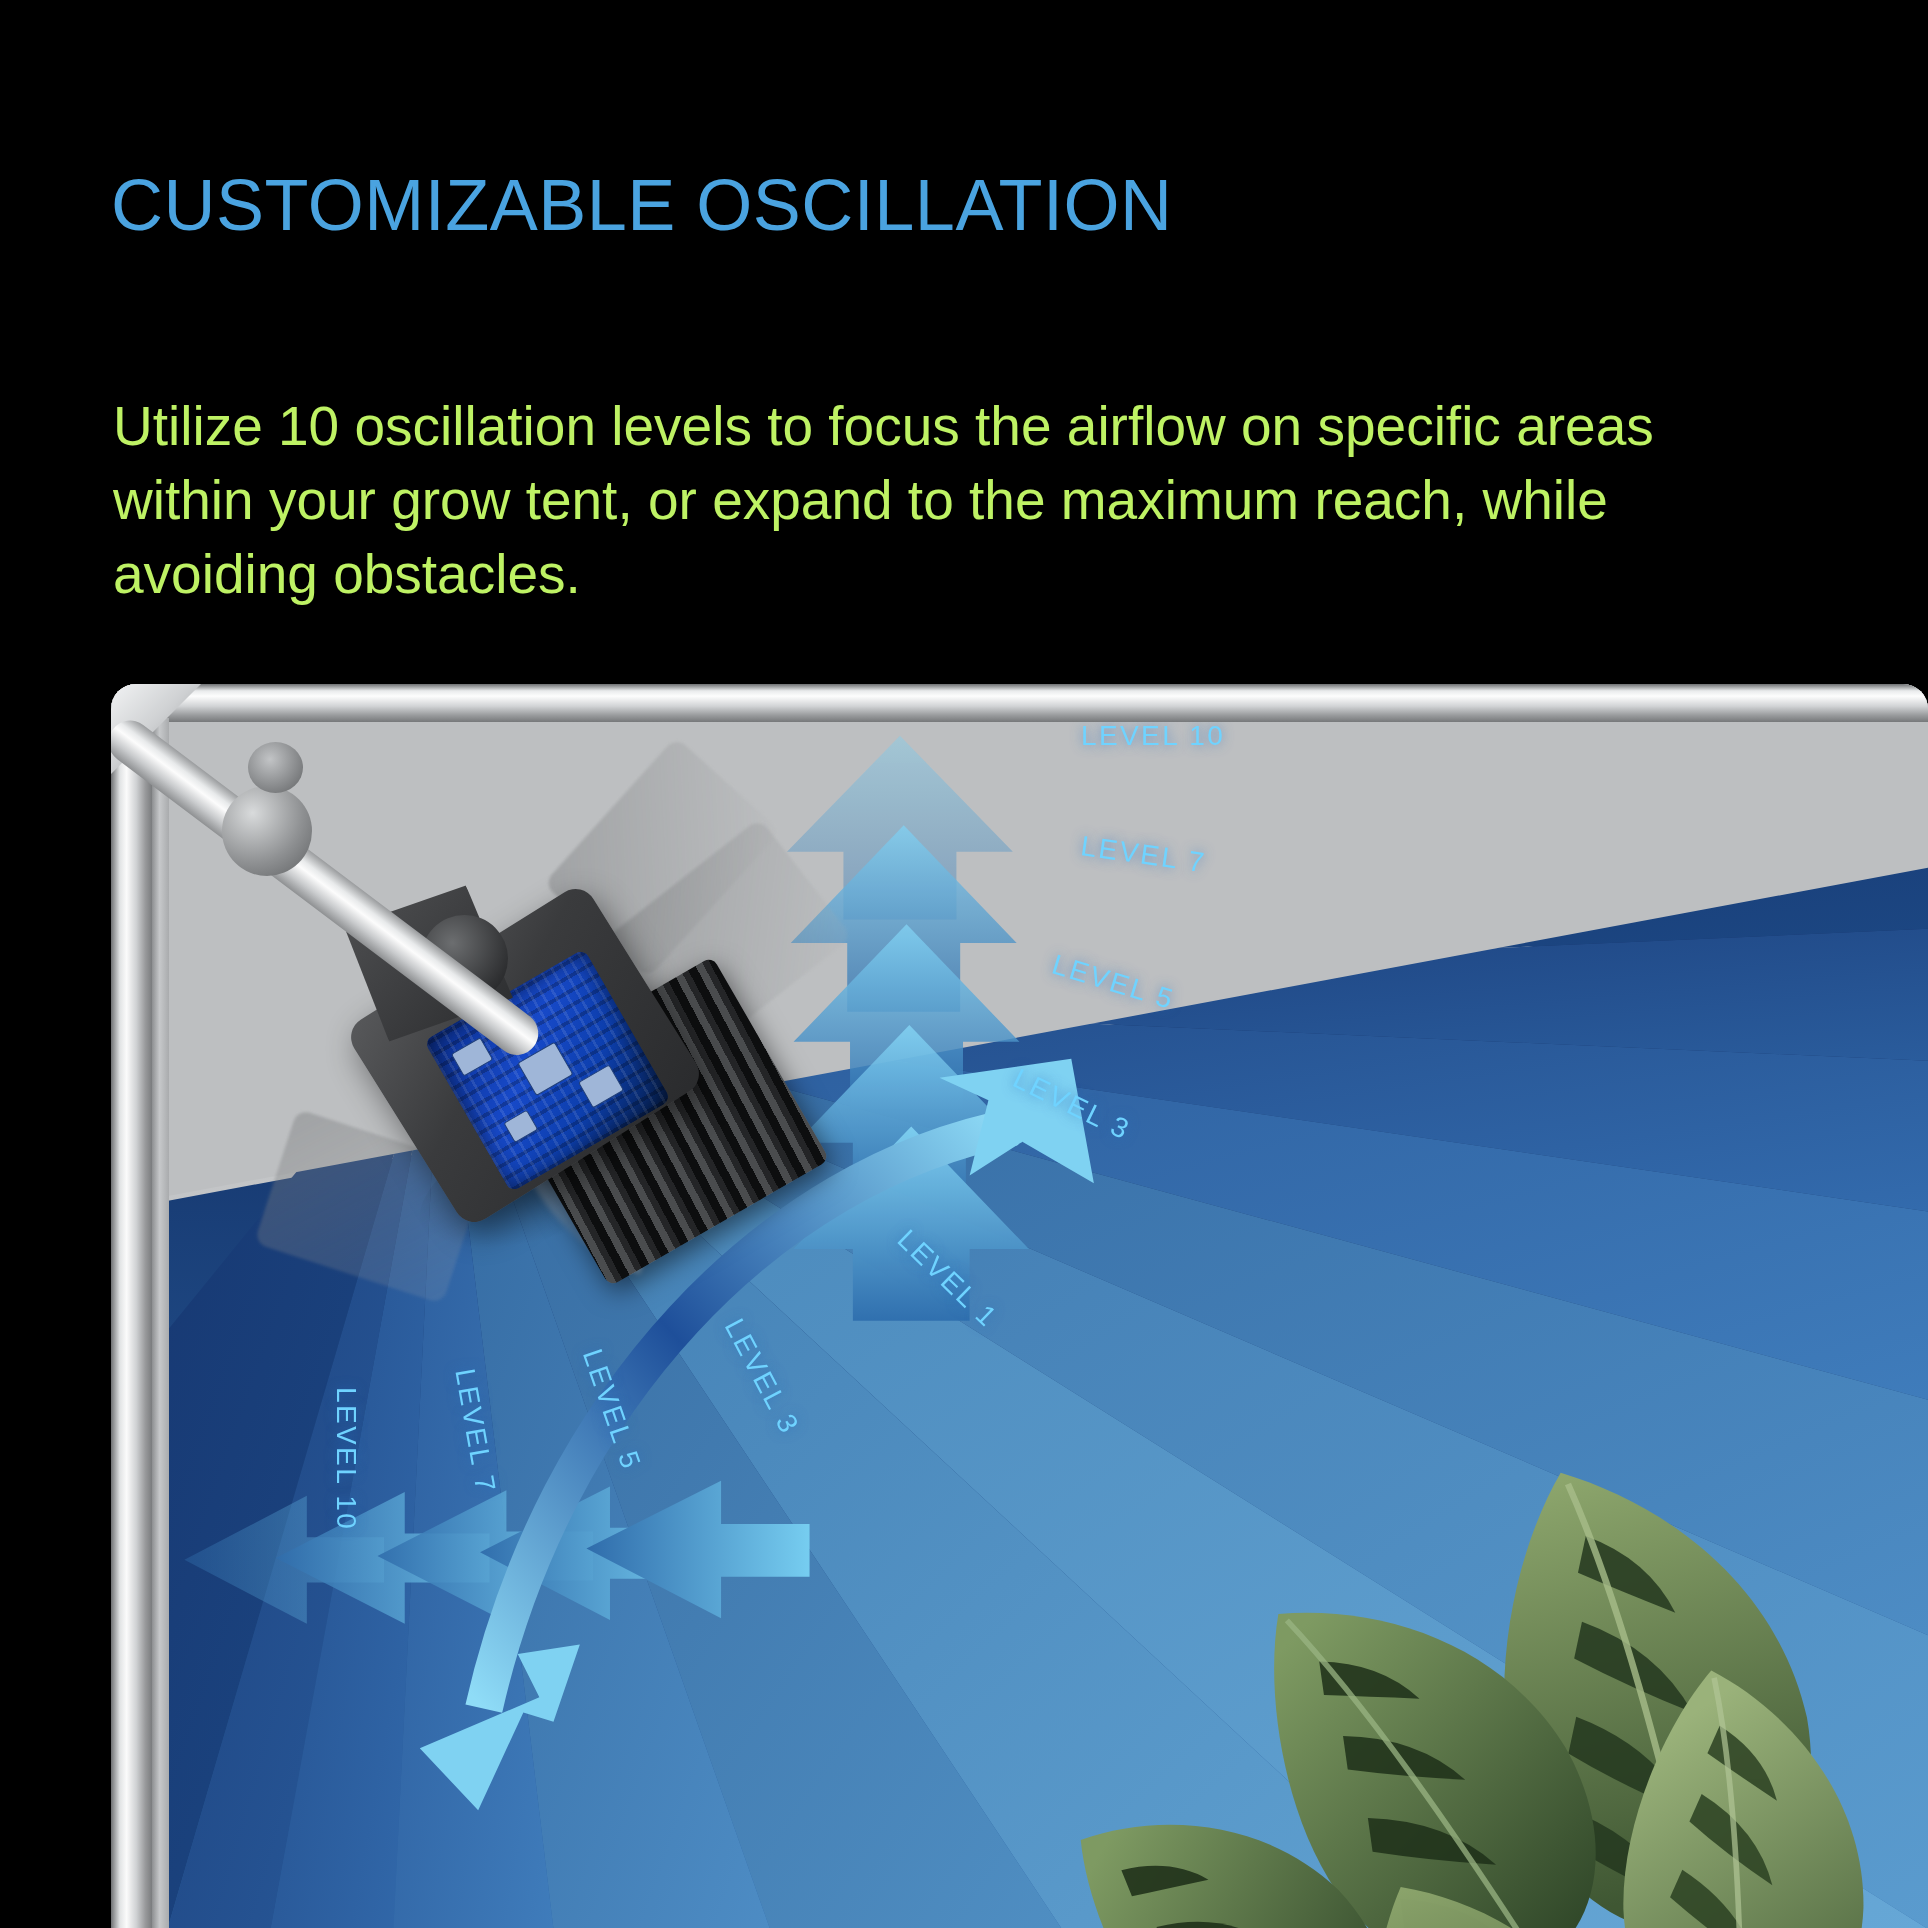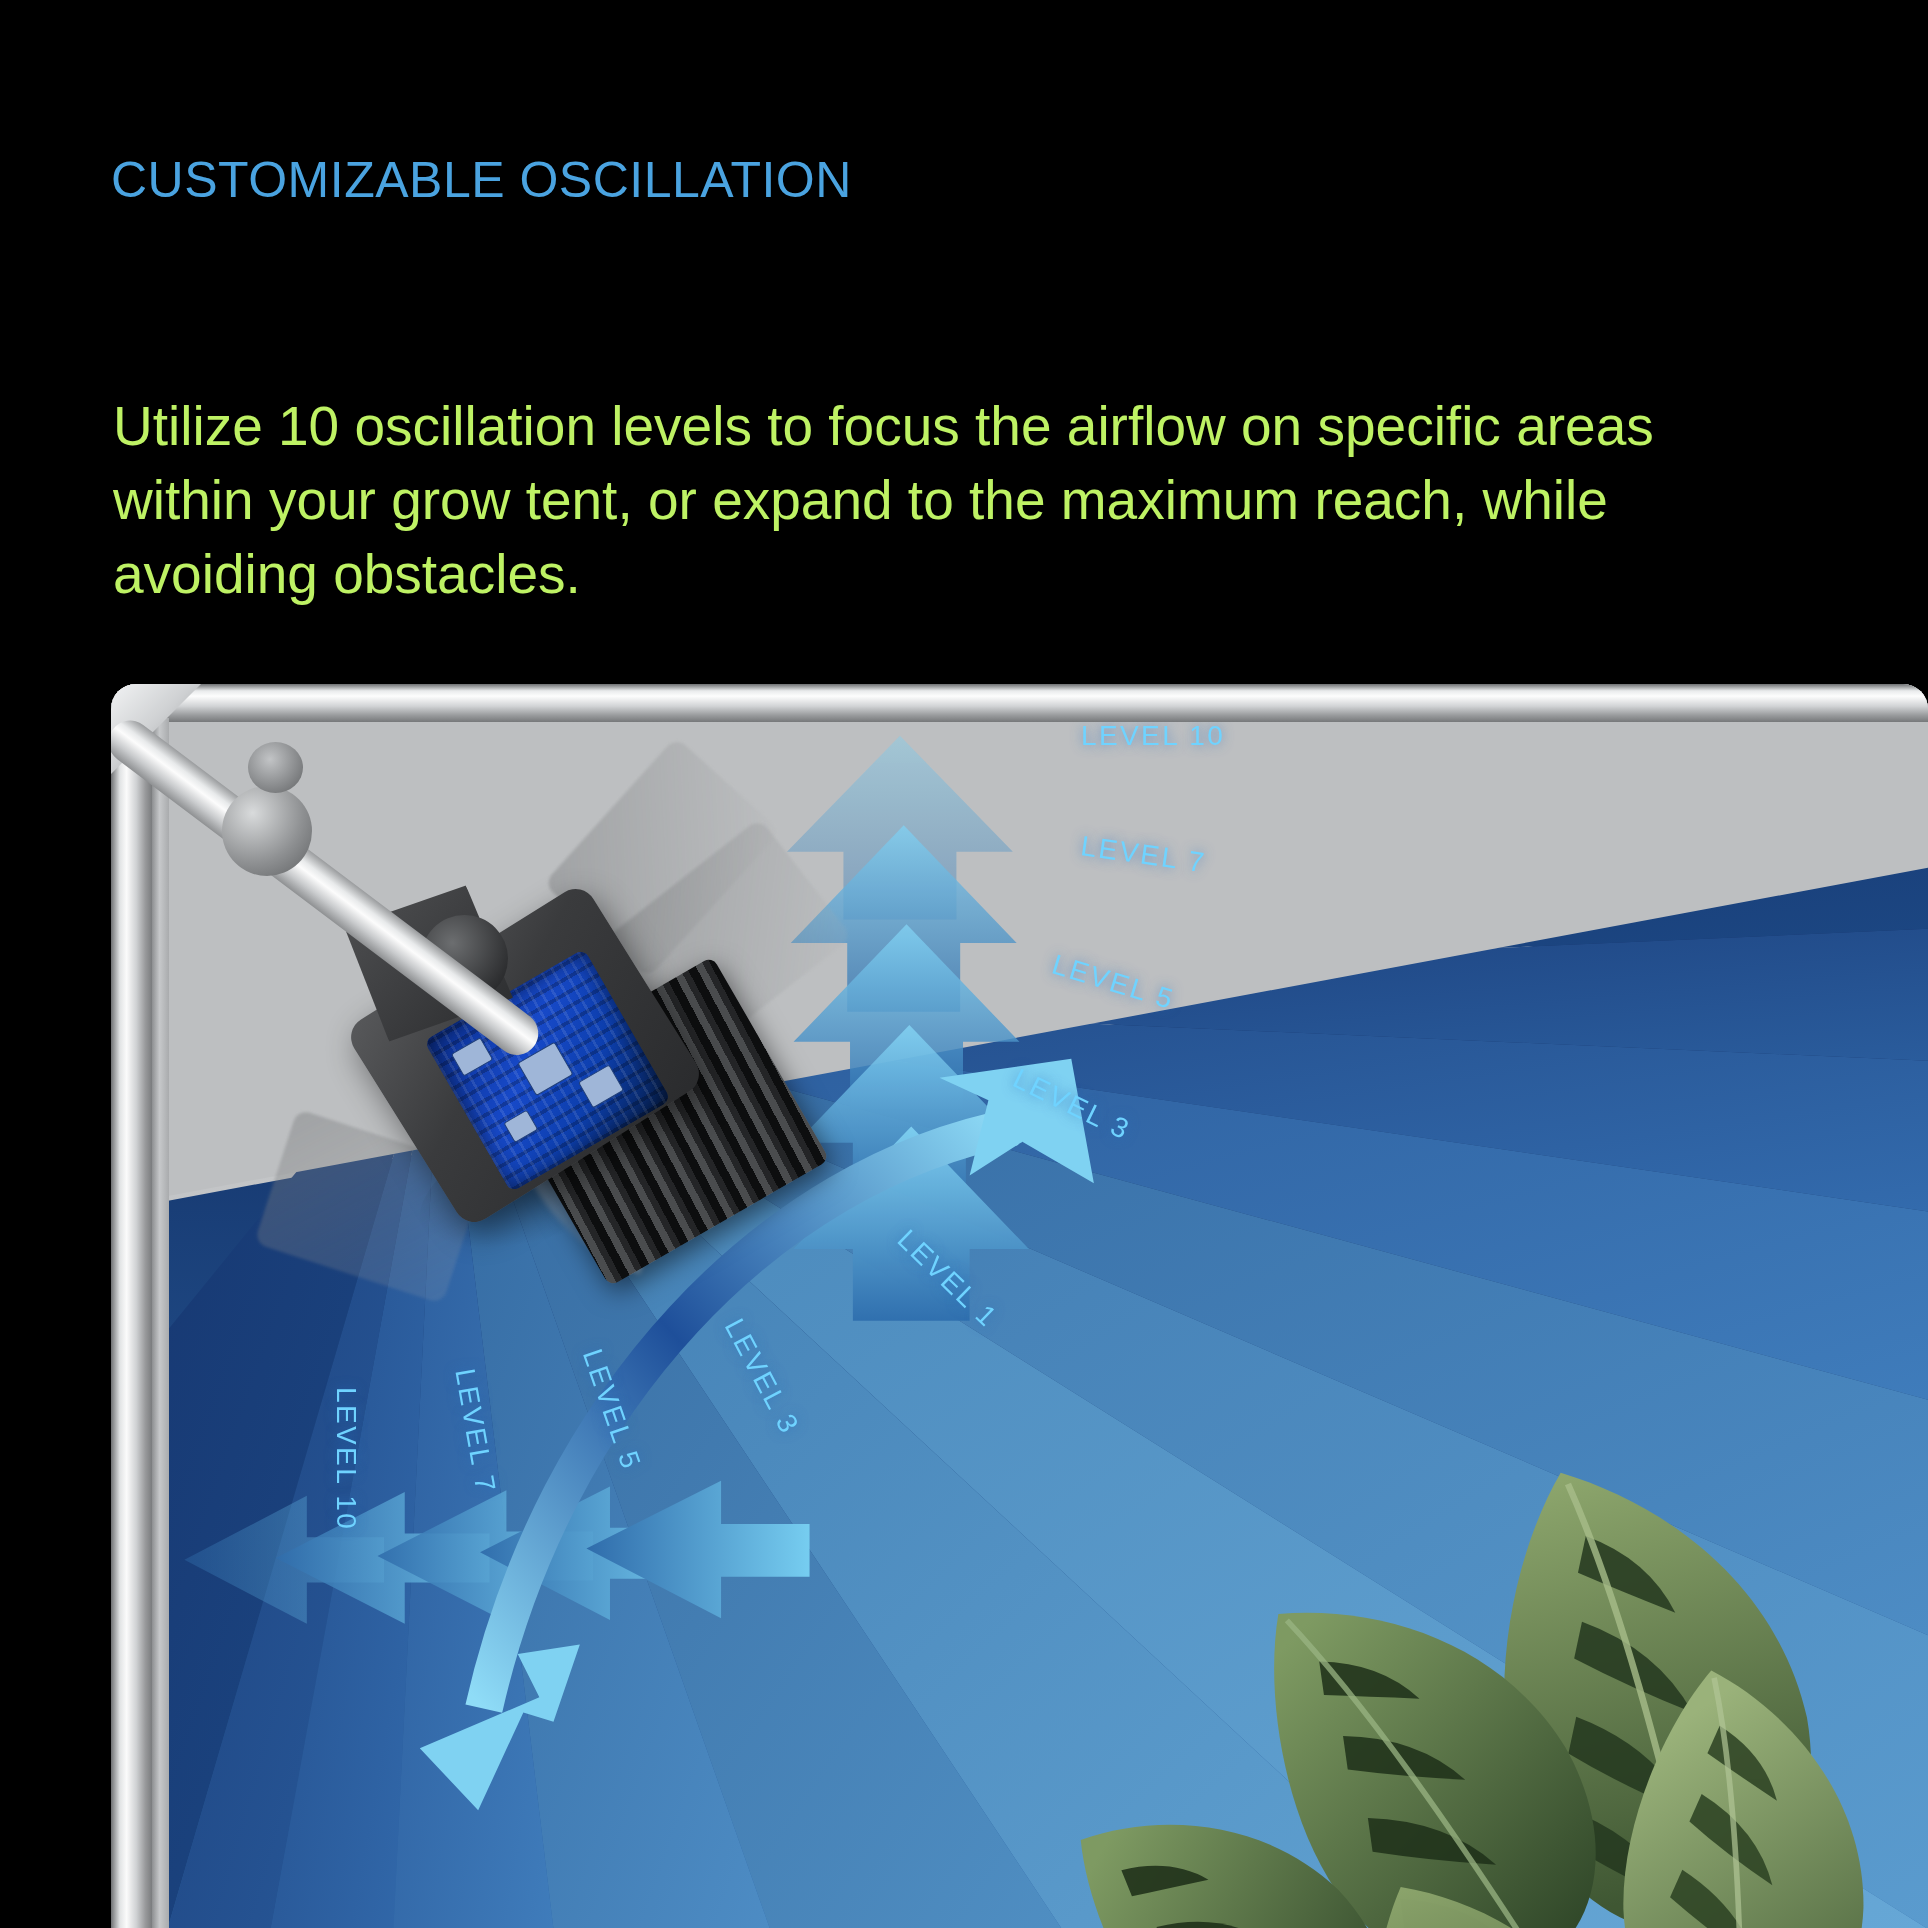--- a/index.html
+++ b/index.html
@@ -3,21 +3,21 @@
 <meta charset="utf-8">
 <style>
   html,body{margin:0;padding:0;background:#000;}
   body{width:1928px;height:1928px;overflow:hidden;font-family:"Liberation Sans",sans-serif;}
 
   #page{position:relative;width:1928px;height:1928px;background:#000;overflow:hidden;}
 
   
   .headline{
     position:absolute;left:111px;top:121px;
-    font-size:50px;letter-spacing:0.5px;font-weight:400;
+    font-size:72px;letter-spacing:0.5px;font-weight:400;
     color:#4aa3e0;white-space:nowrap;line-height:1;
   }
   .bodycopy{
     position:absolute;left:113px;top:334px;width:1657px;
     font-size:55px;line-height:74px;color:#bef264;font-weight:400;
   }
 
   
   #scene{
     position:absolute;left:111px;top:684px;

